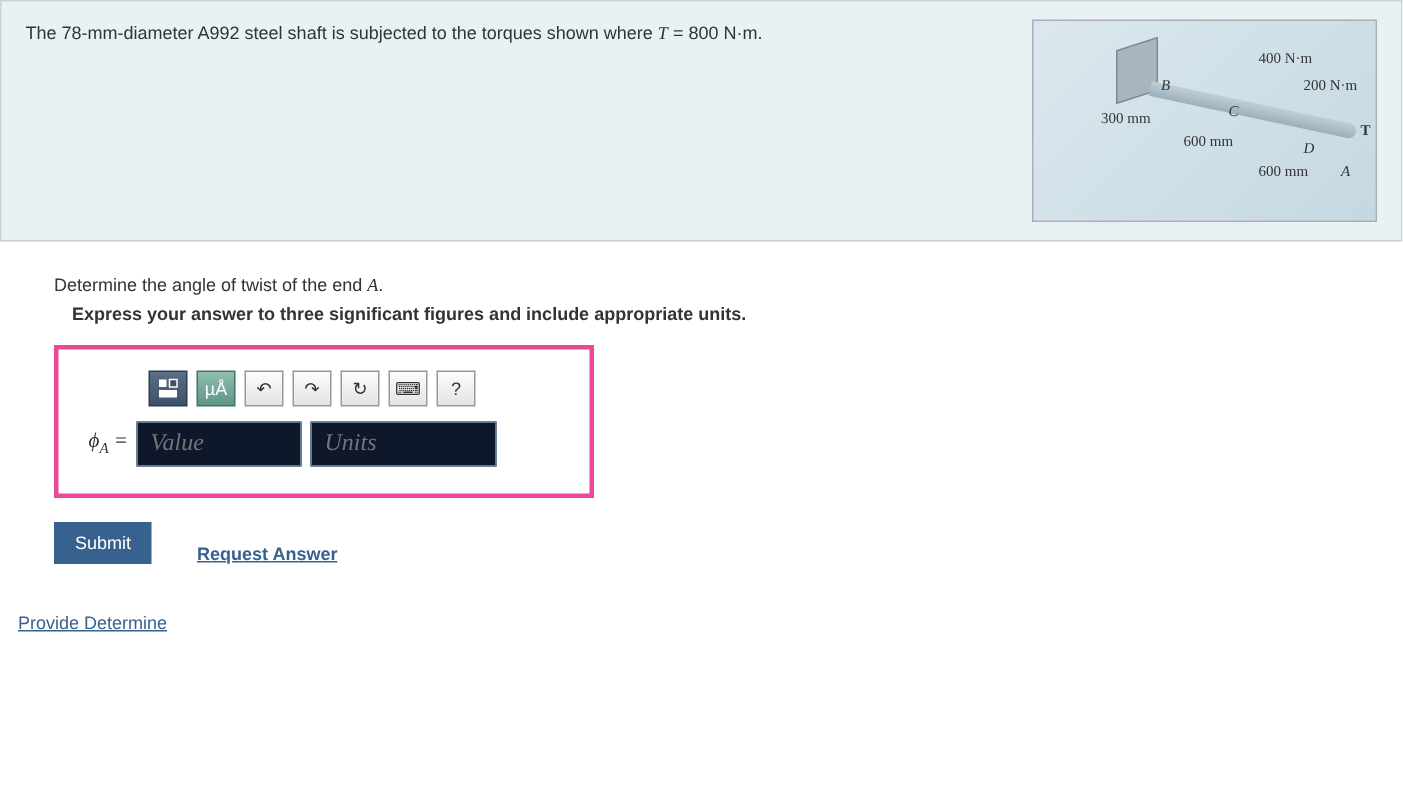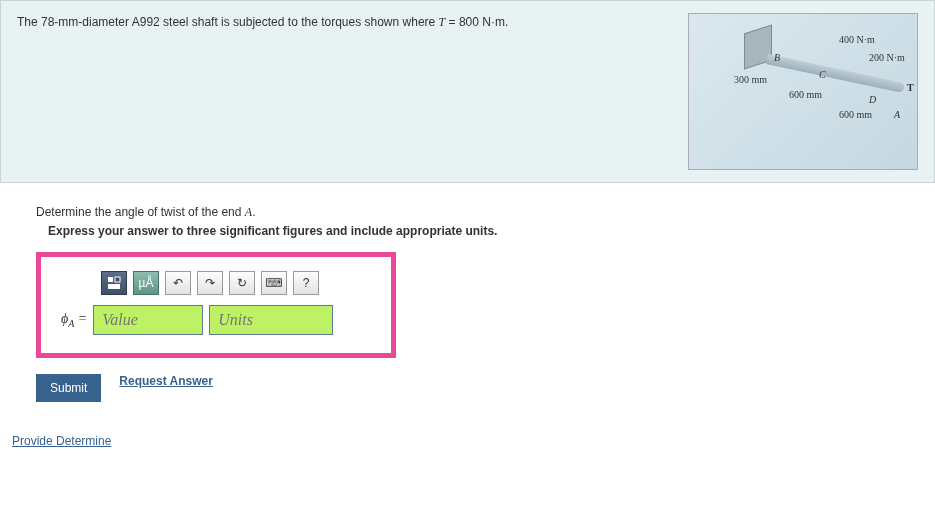--- a/index.html
+++ b/index.html
@@ -20,21 +20,21 @@
   }
   .problem-text {
     flex: 1;
     line-height: 1.5;
     color: #333;
     font-size: 12px;
   }
   .problem-text .math-var { font-style: italic; font-family: 'Times New Roman', serif; }
   .figure {
     width: 230px;
-    height: 157px;
+    height: 135px;
     background: linear-gradient(135deg, #dbe8ee 0%, #c5d8e2 100%);
     border: 1px solid #aab;
     position: relative;
     font-family: 'Times New Roman', serif;
     padding-left: 32px;
   }
   .figure span { position: absolute; font-size: 10px; color: #333; }
   .fig-400 { top: 20px; left: 150px; }
   .fig-200 { top: 38px; left: 180px; }
   .fig-b   { top: 38px; left: 85px; font-style: italic; }
@@ -77,21 +77,21 @@
     margin-left: -14px;
   }
   .question-body {
     margin-left: 10px;
   }
   .q-line { margin: 4px 0; font-size: 12px; color: #333; }
   .q-line .math-var { font-style: italic; font-family: 'Times New Roman', serif; }
   .bold { font-weight: bold; padding-left: 12px; }
 
   .answer-panel {
-    border: 5px solid #ec4899;
+    border: 3px solid #ec4899;
     margin-top: 14px;
     padding: 14px 20px 18px 20px;
     width: 360px;
   }
   .toolbar {
     display: flex;
     align-items: center;
     gap: 6px;
     margin-left: 40px;
     margin-bottom: 10px;
@@ -122,36 +122,36 @@
   .phi-label {
     font-family: 'Times New Roman', serif;
     font-style: italic;
     font-size: 14px;
     color: #333;
   }
   .phi-label sub { font-size: 10px; }
   .val-input, .unit-input {
     height: 30px;
     border: 1px solid #5b7a95;
-    background: #bef264;
+    background: #0f172a;
     font-family: 'Times New Roman', serif;
     font-style: italic;
     font-size: 16px;
     color: #777;
     padding: 0 8px;
     outline: none;
   }
   .val-input { width: 110px; }
   .unit-input { width: 124px; }
 
   .submit-row {
     margin-top: 16px;
     display: flex;
-    align-items: flex-start;
-    gap: 18px;
+    align-items: flex-end;
+    gap: 30px;
   }
   .submit-btn {
     background: #37628e;
     color: #fff;
     border: none;
     padding: 7px 14px;
     font-size: 12px;
     cursor: pointer;
   }
   .link {

